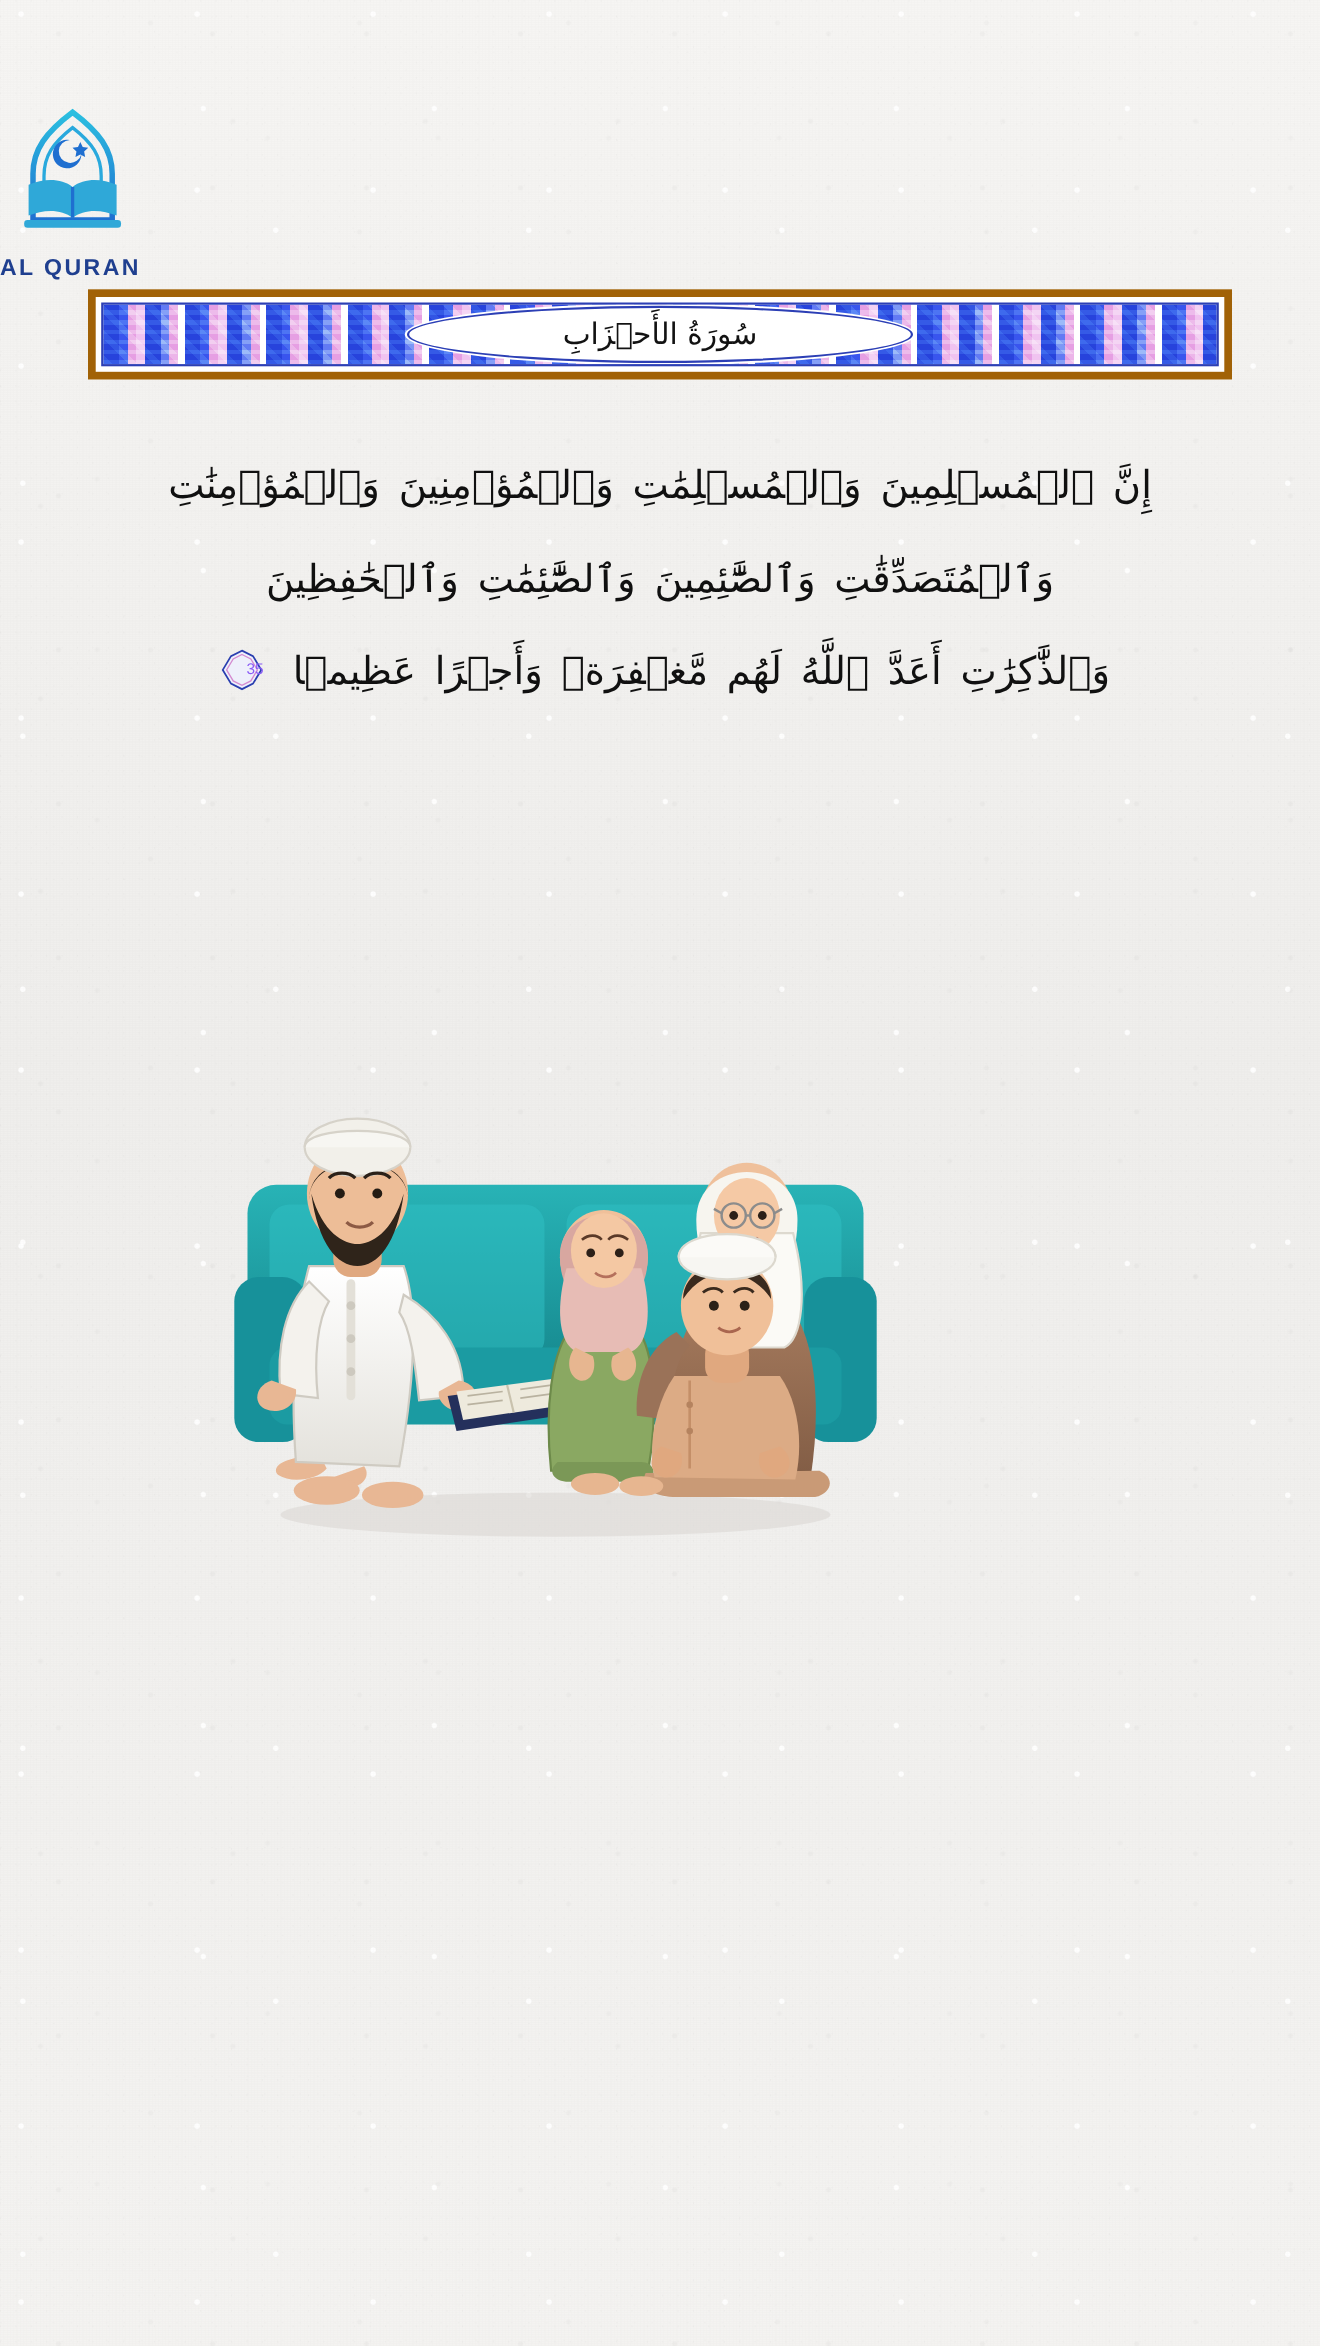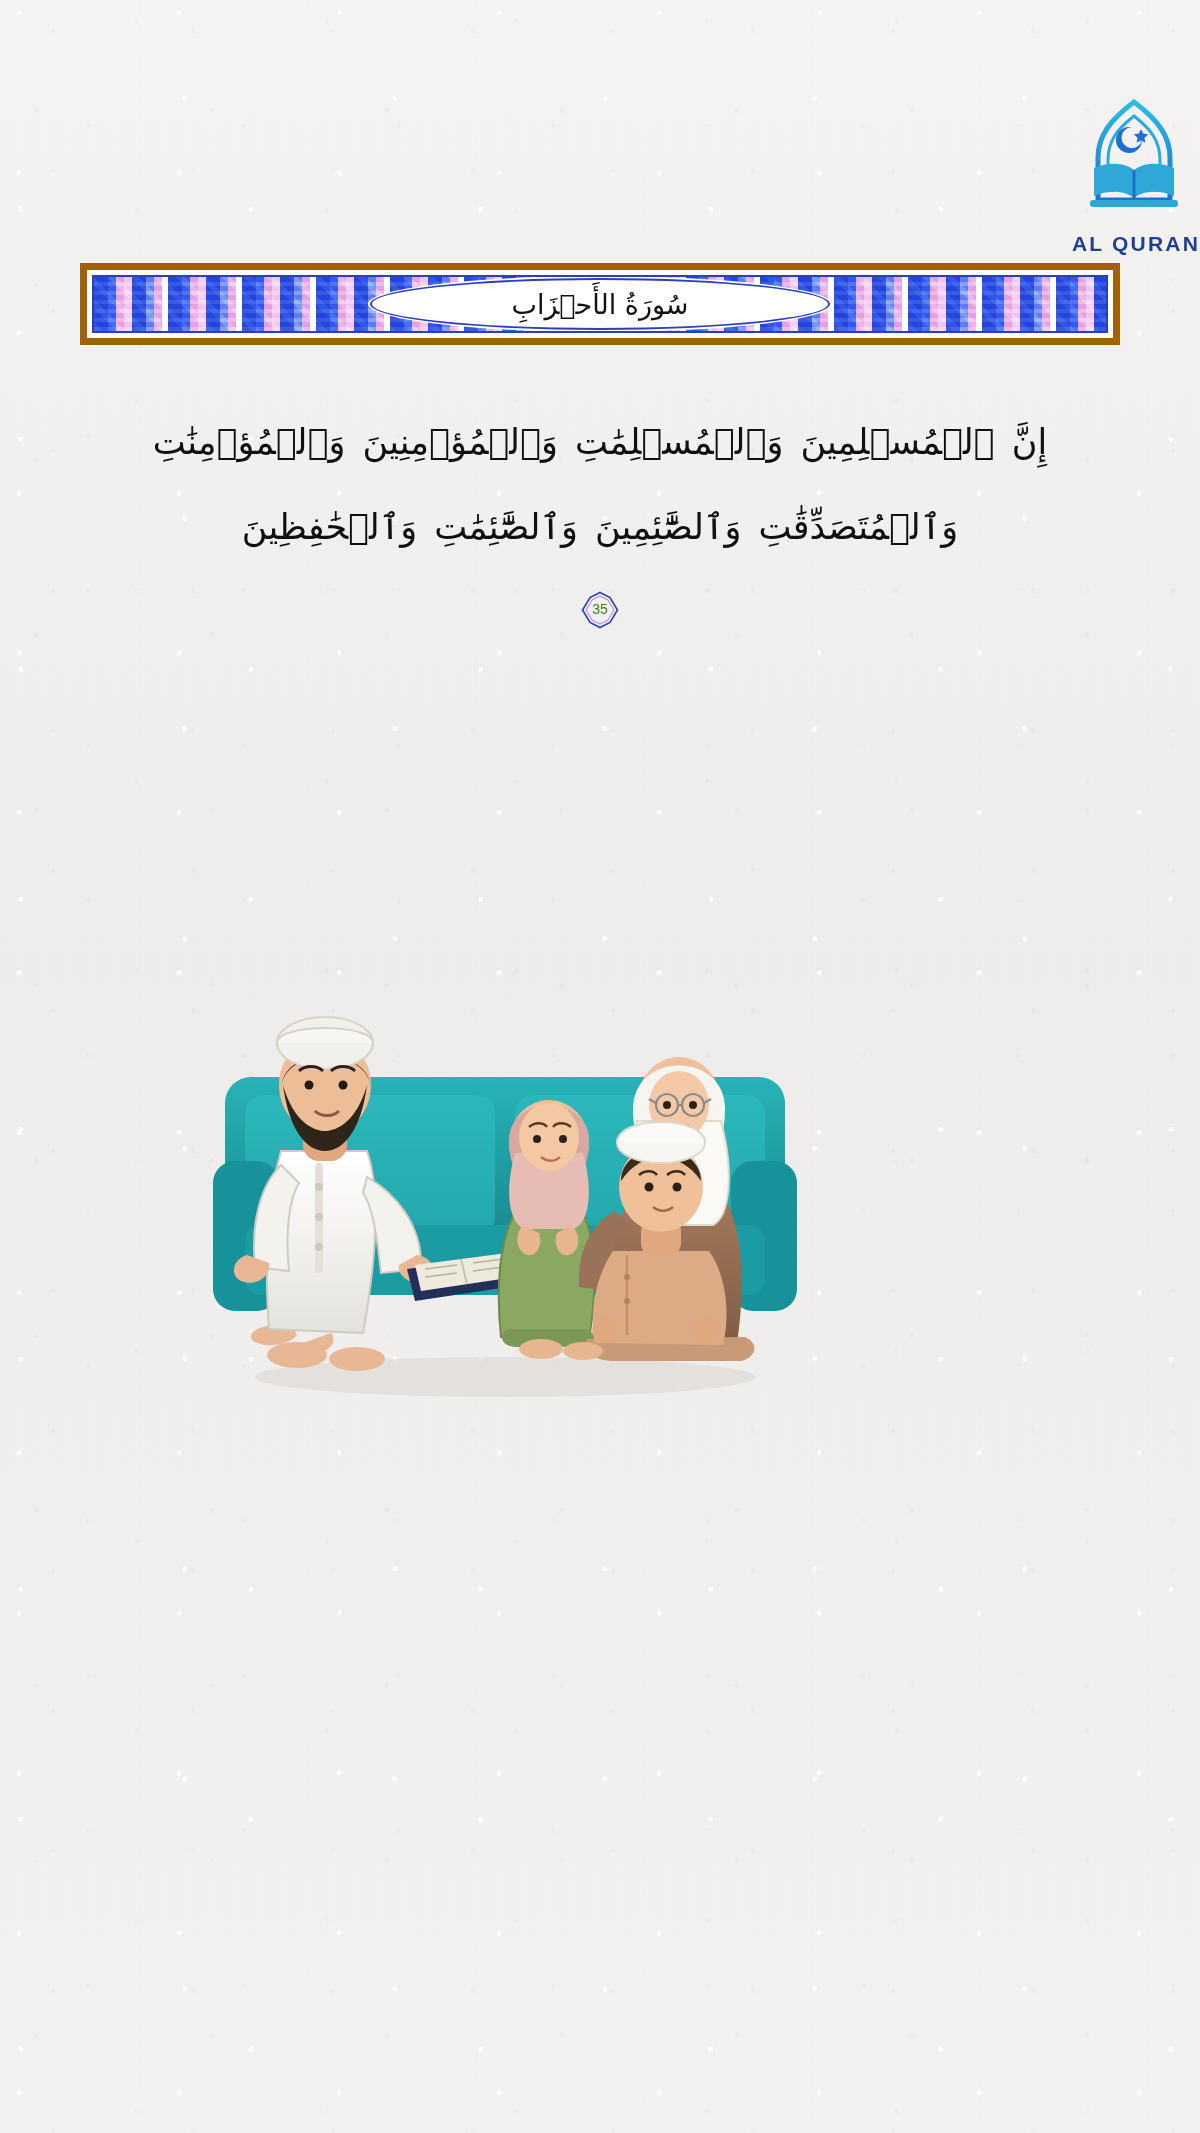--- a/index.html
+++ b/index.html
@@ -54,22 +54,21 @@
   }
 
   
   .logo-wrap {
     position: absolute;
     top: 96px;
     left: 0;
     right: 0;
     display: flex;
     flex-direction: column;
-    align-items: flex-end;
-    padding-left: 37px;
+    align-items: flex-start;
   }
   .logo-mark { width: 132px; height: 132px; display: block; }
   .logo-text {
     margin-top: 4px;
     font-size: 21px;
     font-weight: bold;
     letter-spacing: 2.2px;
     color: #1f3f8f;
     font-family: "Liberation Sans", sans-serif;
   }
@@ -162,28 +161,28 @@
     display: inline-block;
     width: 38px;
     height: 38px;
     margin: 0 10px;
     vertical-align: -6px;
     position: relative;
   }
   .ayah-marker svg { display:block; }
   .ayah-number {
     position: absolute;
-    top: 0; left: 0;
+    top: 0; left: 12px;
     width: 38px; height: 38px;
     display: flex;
     align-items: center;
     justify-content: center;
     font-family: "Liberation Sans", sans-serif;
     font-size: 14px;
-    color: #4d7c0f;
+    color: #8b5cf6;
     direction: ltr;
   }
 
   
   .illustration {
     position: absolute;
     left: 185px;
     top: 925px;
     width: 640px;
     height: 480px;
@@ -229,20 +228,21 @@
         <span class="banner-title">سُورَةُ الأَحۡزَابِ</span>
       </div>
     </div>
   </div>
 
   <div class="ayah-block">
     <div class="ayah-text">
       <div>إِنَّ ٱلۡمُسۡلِمِينَ وَٱلۡمُسۡلِمَٰتِ وَٱلۡمُؤۡمِنِينَ وَٱلۡمُؤۡمِنَٰتِ</div>
       <div>وَٱلۡمُتَصَدِّقَٰتِ وَٱلصَّٰٓئِمِينَ وَٱلصَّٰٓئِمَٰتِ وَٱلۡحَٰفِظِينَ</div>
       <div>
+        <span>وَٱلذَّٰكِرَٰتِ أَعَدَّ ٱللَّهُ لَهُم مَّغۡفِرَةࣰ وَأَجۡرًا عَظِيمࣰا</span>
         <span class="ayah-marker">
           <svg viewBox="0 0 38 38" width="38" height="38" aria-hidden="true">
             <polygon points="19,1.5 29,6.5 36.5,19 29,31.5 19,36.5 9,31.5 1.5,19 9,6.5" fill="#eef0fb" stroke="#2a3fb0" stroke-width="1.6"></polygon>
             <polygon points="19,5 27,9 33,19 27,29 19,33 11,29 5,19 11,9" fill="none" stroke="#d48ad0" stroke-width="1.2"></polygon>
           </svg>
           <span class="ayah-number">35</span>
         </span>
       </div>
     </div>
   </div>

